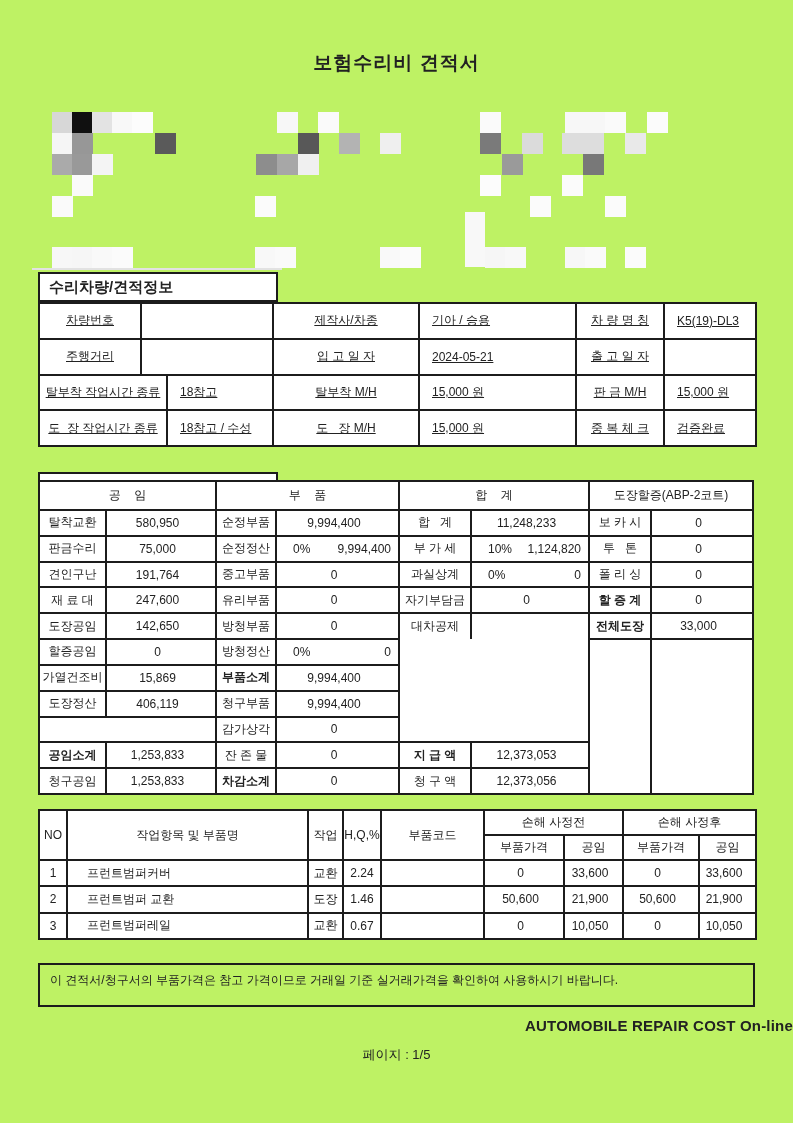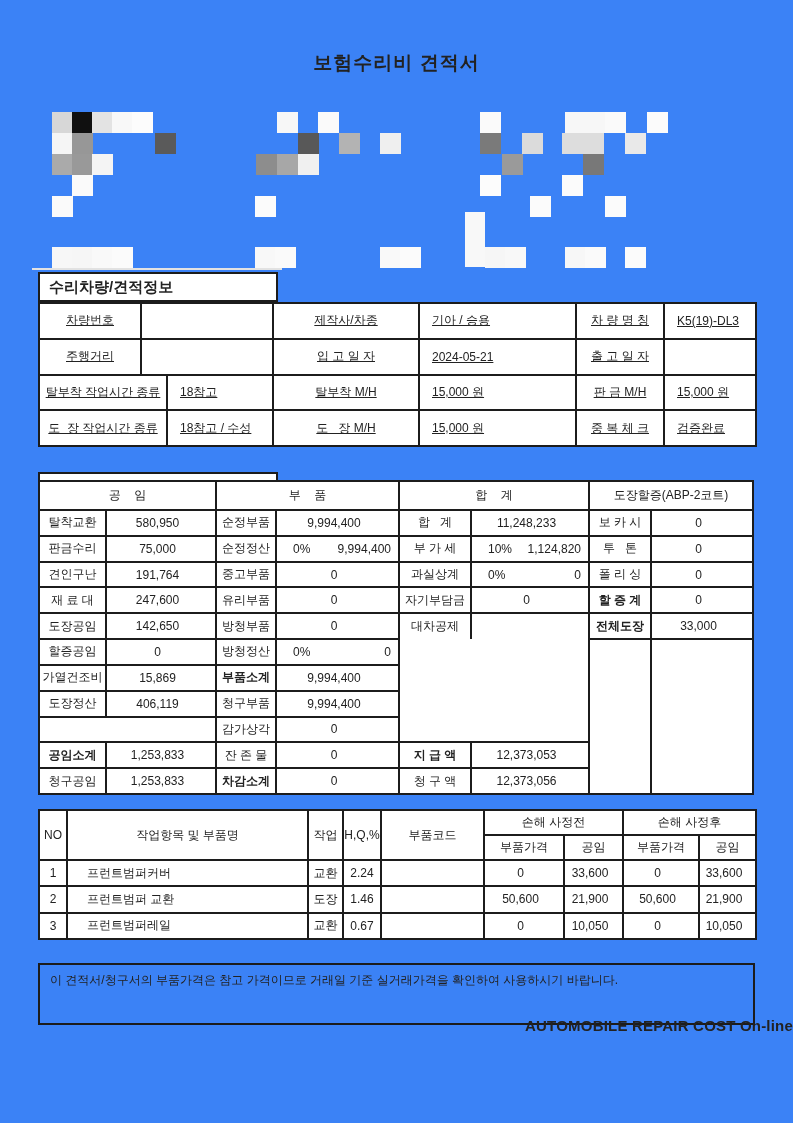--- a/index.html
+++ b/index.html
@@ -1,16 +1,16 @@
 <!DOCTYPE html>
 <html><head>
 <meta charset="utf-8">
 <style>
   html,body{margin:0;padding:0;background:#e9e9e9;}
-  .page{position:relative;width:793px;height:1123px;margin:0 auto;background:#3b82f6;
+  .page{position:relative;width:793px;height:1123px;margin:0 auto;background:#bef264;
         color:#222;font-family:"Liberation Sans","DejaVu Sans",sans-serif;overflow:hidden;}
   .page *{box-sizing:border-box;}
 
   .doc-title{position:absolute;top:50px;left:0;width:100%;text-align:center;
              font-size:19px;font-weight:bold;letter-spacing:1px;margin:0;}
 
   
   .mosaic{position:absolute;left:0;top:0;width:793px;height:280px;}
   .mcell{position:absolute;}
 
@@ -35,21 +35,21 @@
   .vl{text-align:left;padding-left:12px;}
   .num{text-align:center;padding-right:7px;}
   .b{font-weight:bold;}
   .hd{text-align:center;}
   .pv .p{float:left;padding-left:16px;}
   .pv .v{float:right;padding-right:7px;}
   .pv{text-align:right;}
   .hid-b{border-bottom-style:hidden;}
   .hid-t{border-top-style:hidden;}
 
-  .note-box{position:absolute;left:38px;top:963px;width:717px;height:62px;
+  .note-box{position:absolute;left:38px;top:963px;width:717px;height:44px;
             border:2px solid #1c1c1c;padding:7px 10px 14px 10px;font-size:12px;}
   .brand{position:absolute;top:1017px;left:0;width:100%;text-align:right;
          font-size:15px;font-weight:bold;letter-spacing:.2px;}
   .page-label{position:absolute;top:1046px;left:0;width:100%;text-align:center;font-size:13px;}
 </style>
 </head>
 <body>
 
 <div class="page">
 
@@ -345,14 +345,15 @@
         <td class="num">10,050</td>
       </tr>
     </tbody>
   </table>
 
   <div class="note-box">
     <span>이 견적서/청구서의 부품가격은 참고 가격이므로 거래일 기준 실거래가격을 확인하여 사용하시기 바랍니다.</span>
   </div>
 
   <div class="brand">AUTOMOBILE REPAIR COST On-line</div>
+  <div class="page-label">페이지 : 1/5</div>
 
 </div>
 
 </body></html>

